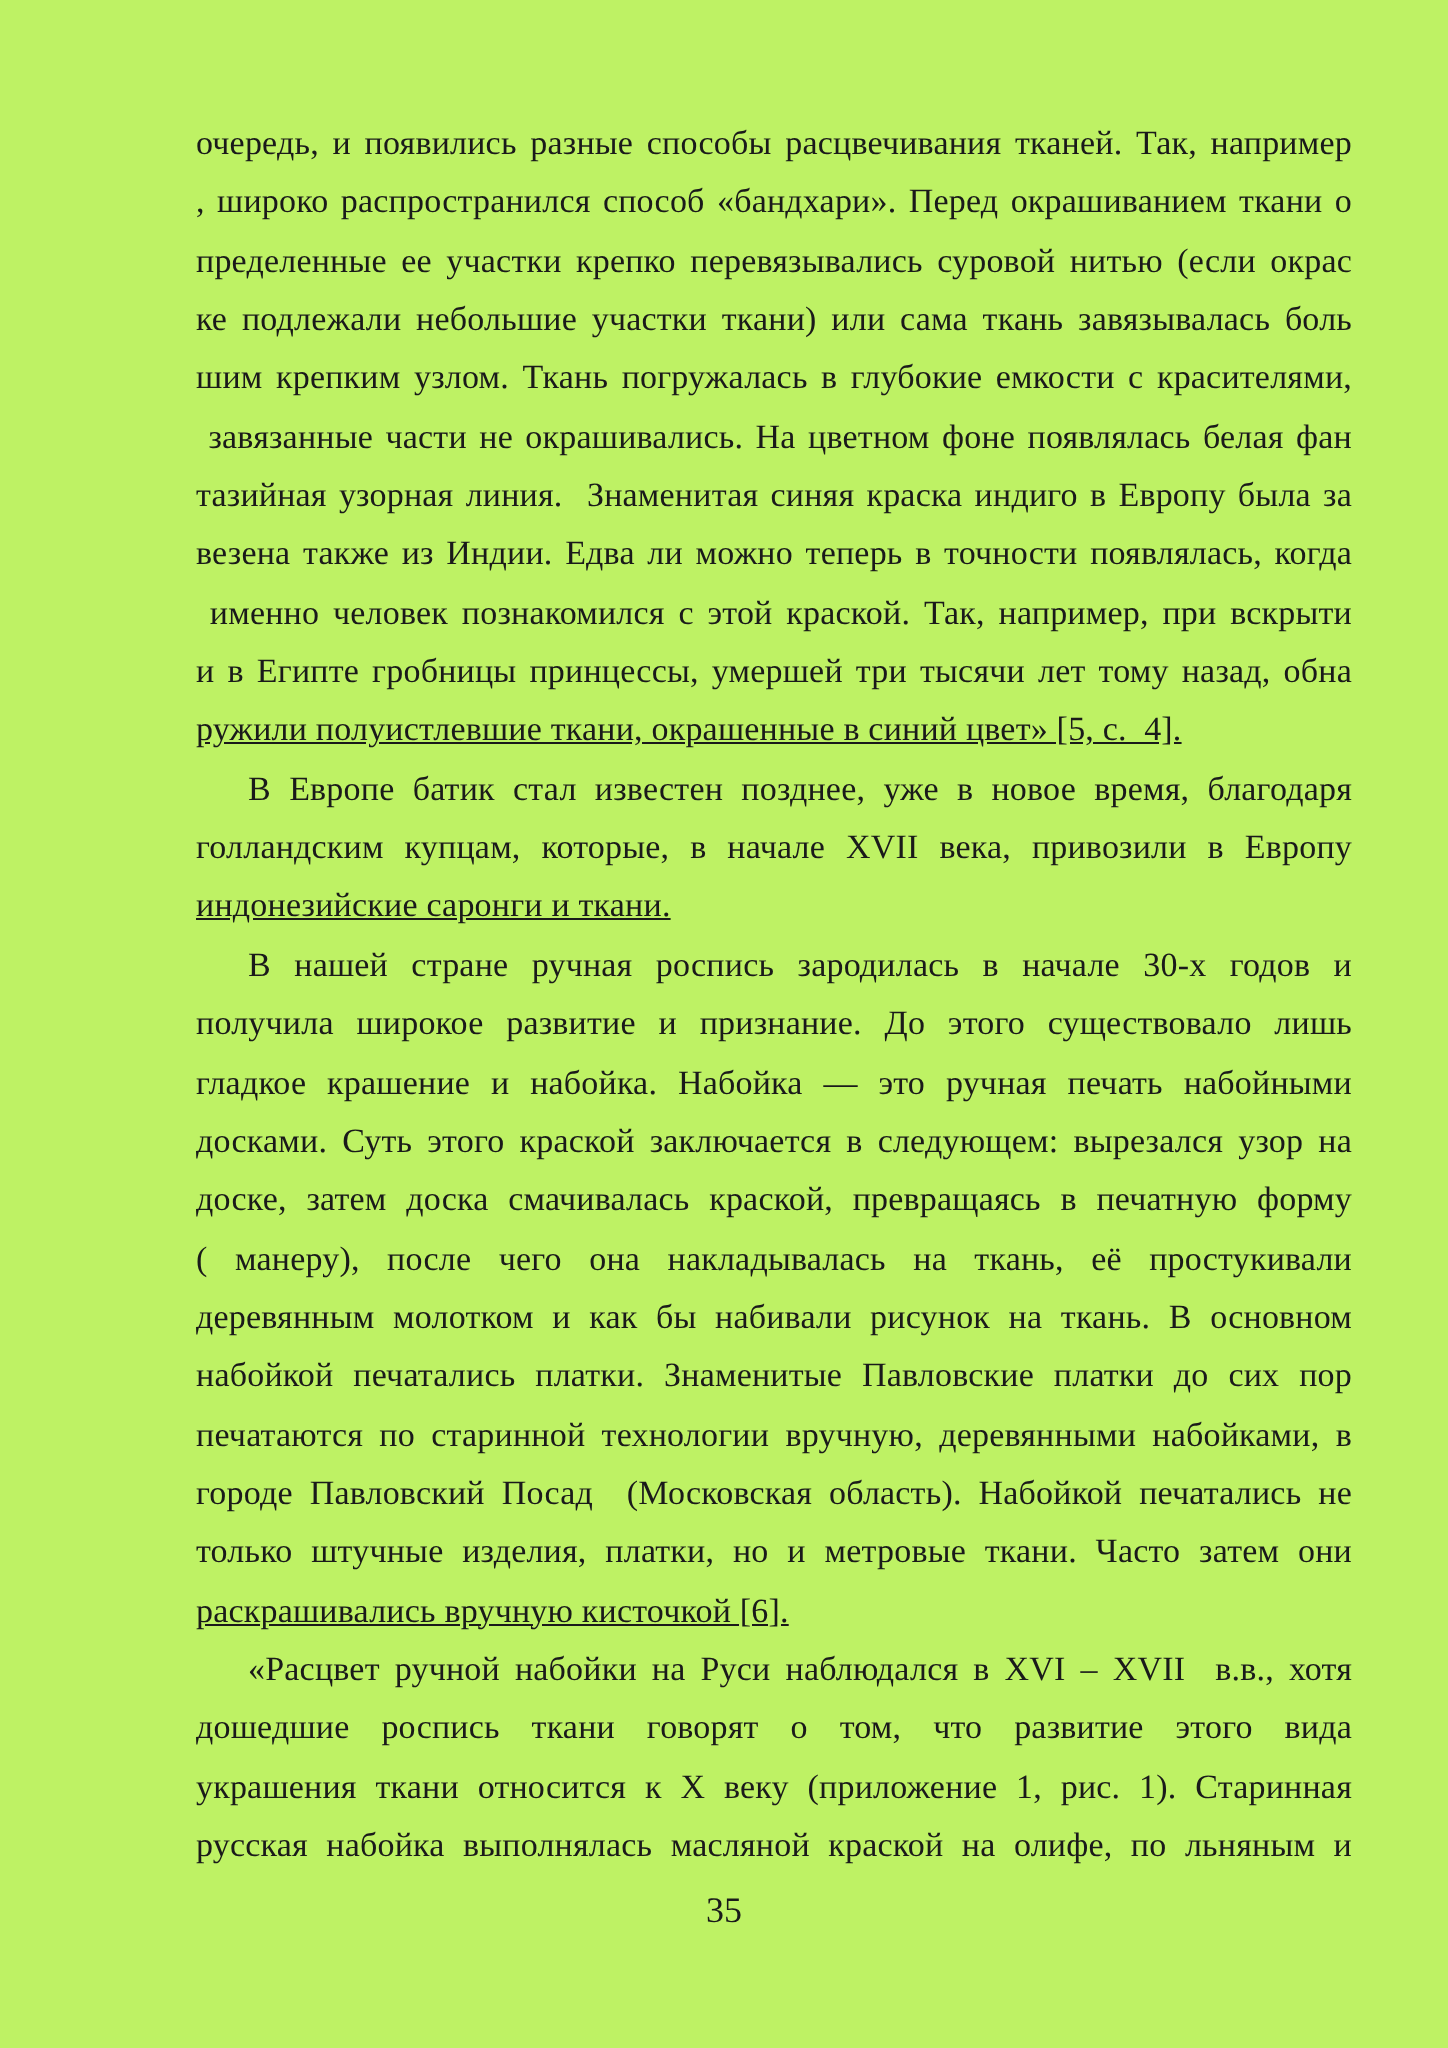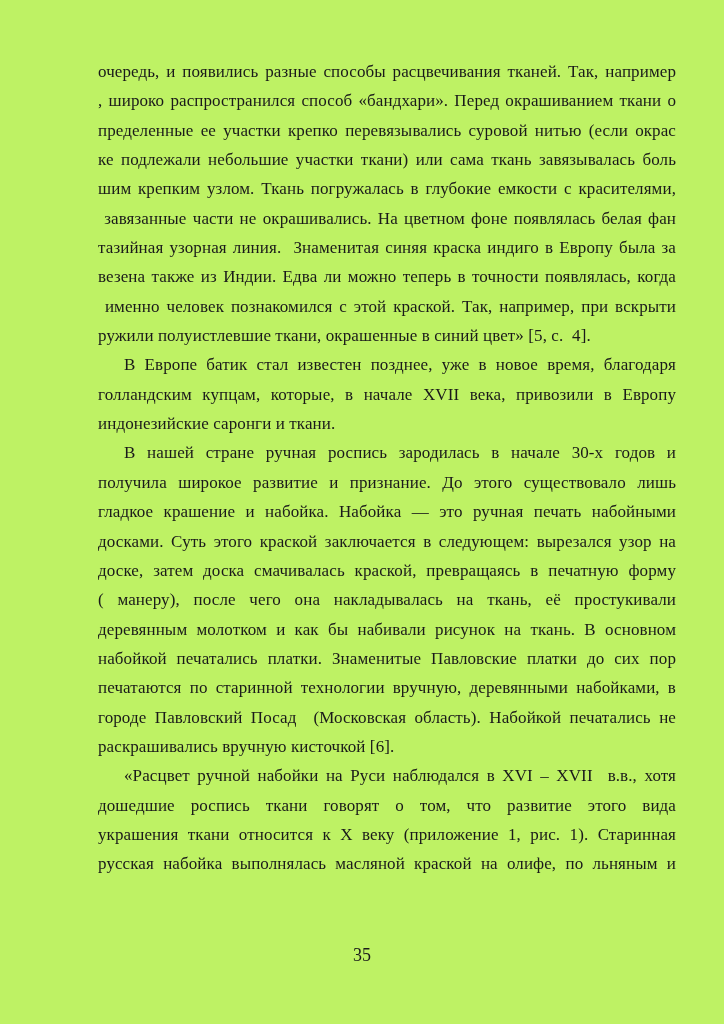--- a/index.html
+++ b/index.html
@@ -26,20 +26,21 @@
     font-size: 17px;
     line-height: 29.35px;
     height: 29.35px;
     text-align: justify;
     text-align-last: justify;
     overflow: hidden;
     letter-spacing: 0.1px;
   }
   .line.end {
     text-align-last: left;
+    text-decoration: underline;
   }
   .line.indent {
     text-indent: 26px;
   }
   .page-number {
     position: absolute;
     top: 941px;
     left: 0;
     width: 724px;
     text-align: center;
@@ -54,34 +55,36 @@
   <div class="text-block" id="text-block">
       <div class="line">очередь, и появились разные способы расцвечивания тканей. Так, например</div>
       <div class="line">, широко распространился способ «бандхари». Перед окрашиванием ткани о</div>
       <div class="line">пределенные ее участки крепко перевязывались суровой нитью (если окрас</div>
       <div class="line">ке подлежали небольшие участки ткани) или сама ткань завязывалась боль</div>
       <div class="line">шим крепким узлом. Ткань погружалась в глубокие емкости с красителями,</div>
       <div class="line">&nbsp;завязанные части не окрашивались. На цветном фоне появлялась белая фан</div>
       <div class="line">тазийная узорная линия.&nbsp; Знаменитая синяя краска индиго в Европу была за</div>
       <div class="line">везена также из Индии. Едва ли можно теперь в точности появлялась, когда</div>
       <div class="line">&nbsp;именно человек познакомился с этой краской. Так, например, при вскрыти</div>
+      <div class="line">и в Египте гробницы принцессы, умершей три тысячи лет тому назад, обна</div>
       <div class="line end">ружили полуистлевшие ткани, окрашенные в синий цвет» [5, с.&nbsp; 4].</div>
       <div class="line indent">В Европе батик стал известен позднее, уже в новое время, благодаря</div>
       <div class="line">голландским купцам, которые, в начале XVII века, привозили в Европу</div>
       <div class="line end">индонезийские саронги и ткани.</div>
       <div class="line indent">В нашей стране ручная роспись зародилась в начале 30-х годов и</div>
       <div class="line">получила широкое развитие и признание. До этого существовало лишь</div>
       <div class="line">гладкое крашение и набойка. Набойка — это ручная печать набойными</div>
       <div class="line">досками. Суть этого краской заключается в следующем: вырезался узор на</div>
       <div class="line">доске, затем доска смачивалась краской, превращаясь в печатную форму</div>
       <div class="line">( манеру), после чего она накладывалась на ткань, её простукивали</div>
       <div class="line">деревянным молотком и как бы набивали рисунок на ткань. В основном</div>
       <div class="line">набойкой печатались платки. Знаменитые Павловские платки до сих пор</div>
       <div class="line">печатаются по старинной технологии вручную, деревянными набойками, в</div>
       <div class="line">городе Павловский Посад&nbsp; (Московская область). Набойкой печатались не</div>
+      <div class="line">только штучные изделия, платки, но и метровые ткани. Часто затем они</div>
       <div class="line end">раскрашивались вручную кисточкой [6].</div>
       <div class="line indent">«Расцвет ручной набойки на Руси наблюдался в XVI – XVII&nbsp; в.в., хотя</div>
       <div class="line">дошедшие роспись ткани говорят о том, что развитие этого вида</div>
       <div class="line">украшения ткани относится к X веку (приложение 1, рис. 1). Старинная</div>
       <div class="line">русская набойка выполнялась масляной краской на олифе, по льняным и</div>
     </div>
   <div class="page-number">35</div>
 </div>
 
 </body></html>

